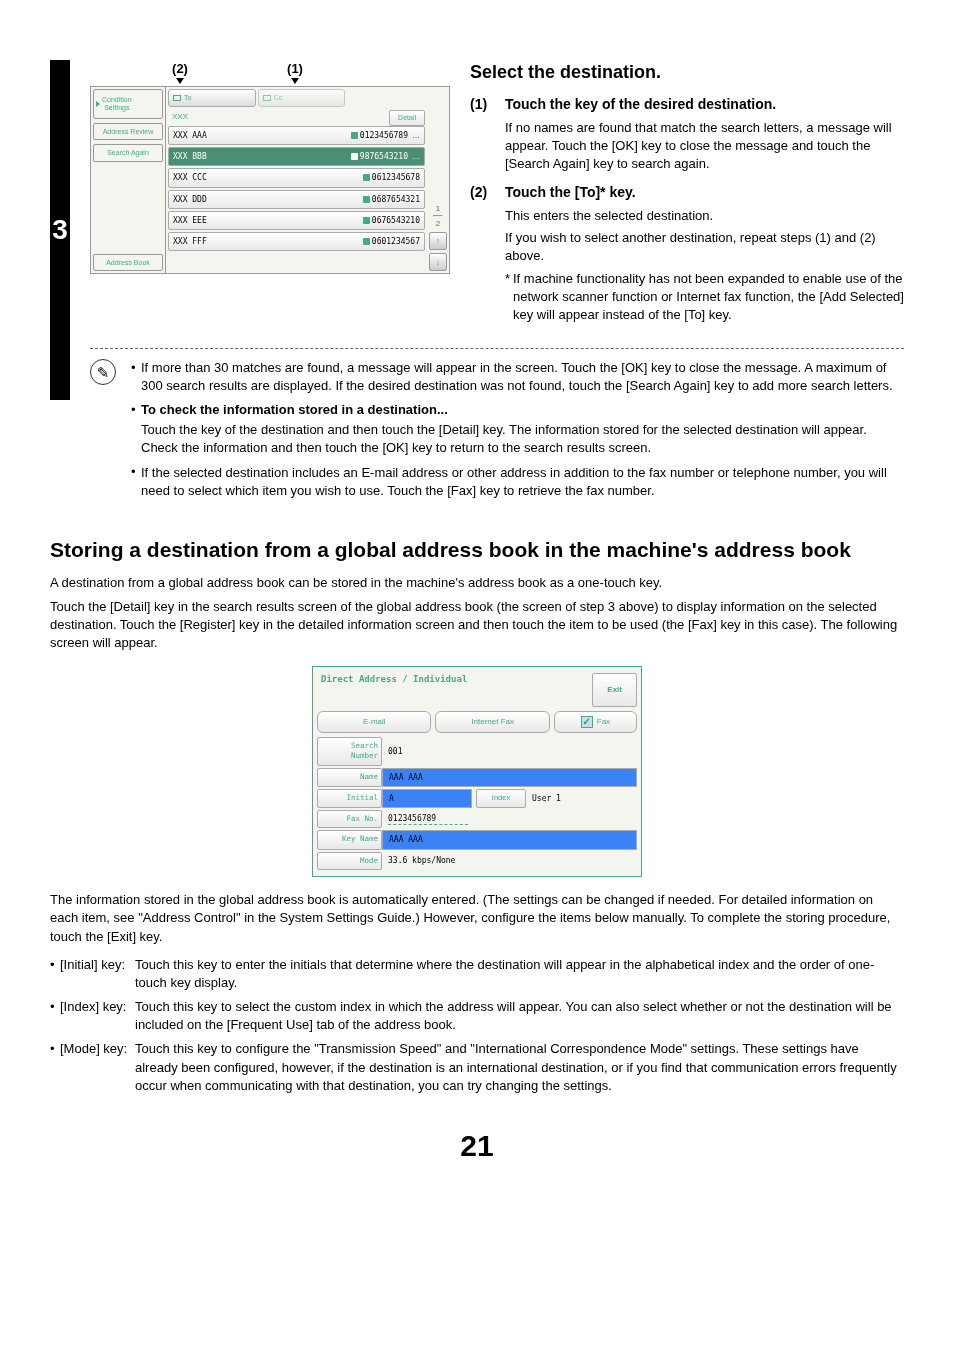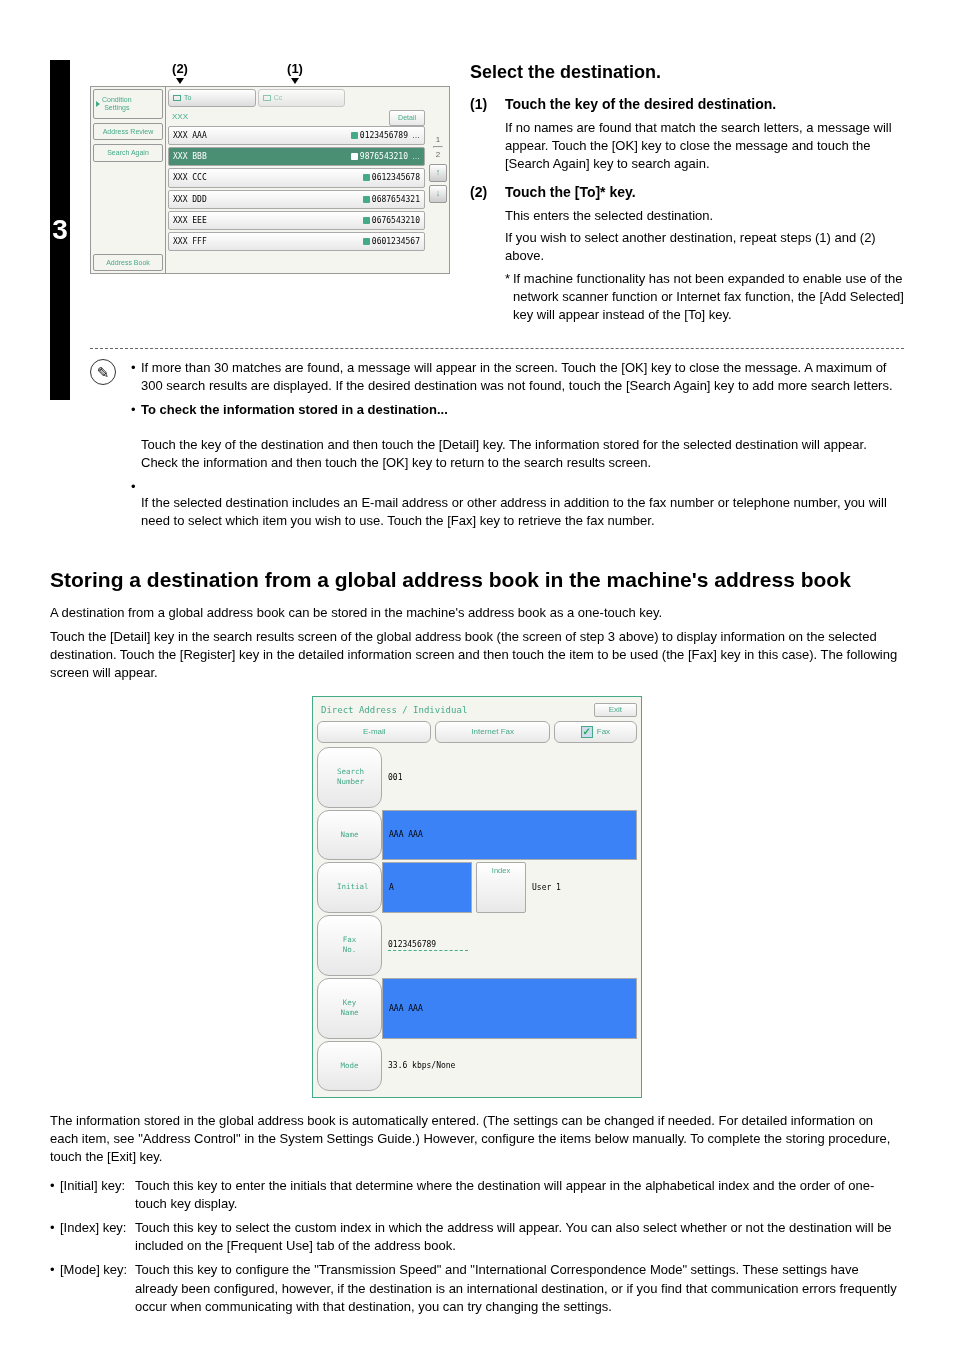--- a/index.html
+++ b/index.html
@@ -162,21 +162,21 @@
   background: #4a8;
   border-radius: 1px;
 }
 .row-item.selected .phone-icon { background: #fff; color: #4a8; }
 .ellipsis { font-size: 8px; margin-left: 4px; }
 .panel-scroll {
   width: 22px;
   padding: 2px;
   display: flex;
   flex-direction: column;
-  justify-content: flex-start;
+  justify-content: flex-end;
   align-items: center;
 }
 .page-ind {
   font-size: 8px;
   text-align: center;
   color: #666;
   margin-top: 45px;
 }
 .page-ind hr { width: 10px; margin: 1px auto; }
 .scroll-btn {
@@ -235,56 +235,57 @@
   justify-content: center;
   font-size: 15px;
 }
 .tips-content { flex: 1; }
 .tips-content ul { list-style: none; }
 .tips-content li { margin-bottom: 6px; }
 .tips-content li .bullet-row { display: flex; }
 .bullet { width: 10px; text-align: left; }
 .li-body { flex: 1; }
 .li-title { font-weight: bold; }
-.li-text { margin-top: 16px; }
+.li-text { margin-top: 1px; }
 
 .h-storing {
   font-size: 21px;
   font-weight: bold;
   margin-top: 30px;
   margin-bottom: 10px;
   line-height: 1.3;
 }
 .para { margin-bottom: 6px; }
 
 .dialog {
   width: 330px;
   margin: 14px auto;
   border: 1.5px solid #4a8;
   padding: 4px;
   background: #f5f5f0;
 }
 .dialog-header {
   display: flex;
   justify-content: space-between;
-  align-items: flex-end;
+  align-items: flex-start;
   padding: 2px 0 4px 4px;
+  font-weight: bold;
 }
 .dialog-title {
   font-size: 9px;
   color: #4a8;
   font-family: monospace;
 }
 .exit-btn {
   font-size: 8px;
   color: #4a8;
   background: linear-gradient(#fff,#e8e8e8);
   border: 1px solid #aaa;
   border-radius: 2px;
-  padding: 0 14px;
+  padding: 10px 14px;
 }
 .tab-row {
   display: flex;
   gap: 4px;
   margin-bottom: 4px;
 }
 .tab-item {
   flex: 1;
   font-size: 8px;
   color: #4a8;
@@ -312,23 +313,23 @@
 .form-row {
   display: flex;
   margin-bottom: 2px;
   align-items: stretch;
 }
 .form-label {
   width: 65px;
   font-size: 7.5px;
   color: #4a8;
   border: 1px solid #aaa;
-  border-radius: 12px;
-  padding: 19px;
-  text-align: center;
+  border-radius: 2px;
+  padding: 3px;
+  text-align: right;
   background: linear-gradient(#fff,#e8e8e8);
   font-family: monospace;
 }
 .form-value {
   flex: 1;
   font-size: 8px;
   border: 1px solid #aaa;
   padding: 3px 6px;
   font-family: monospace;
   background: #3b82f6;

